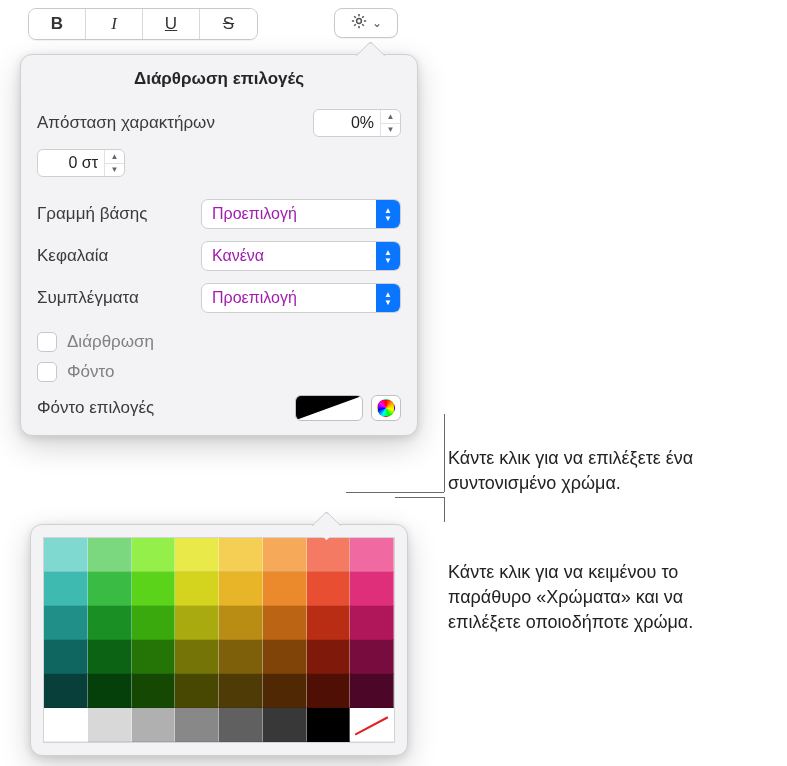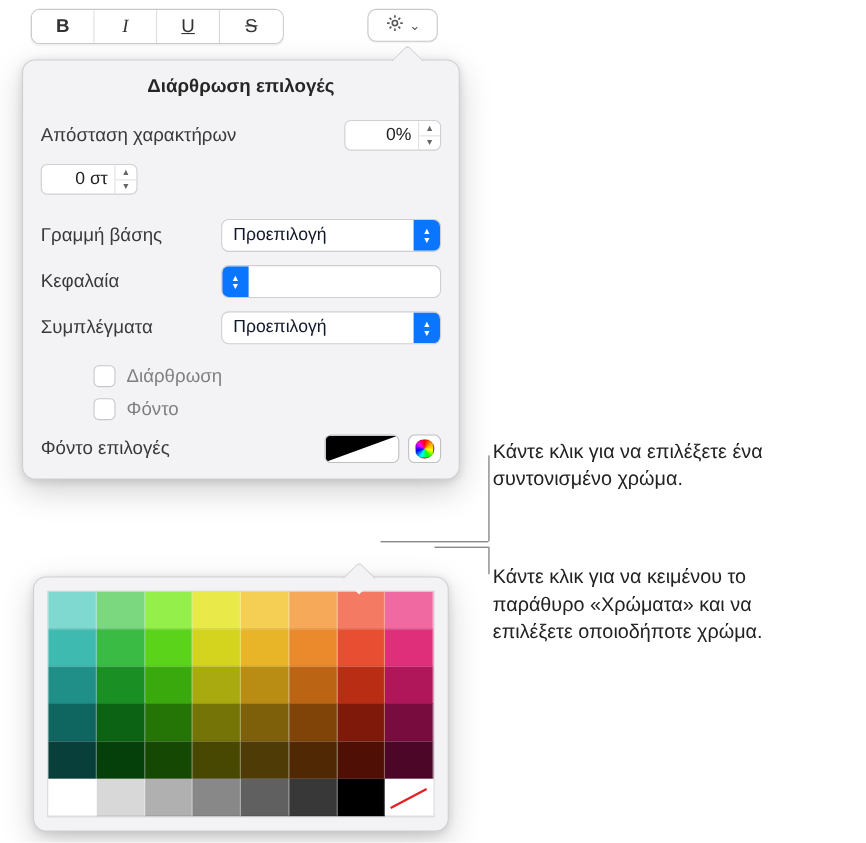--- a/index.html
+++ b/index.html
@@ -124,35 +124,34 @@
     border-radius:7px;
     height:30px;
     width:200px;
     overflow:hidden;
     cursor:pointer;
   }
   .dropdown .ddval {
     flex:1;
     padding-left:10px;
     font-size:16px;
-    color:#0f172a;
+    color:#a21caf;
   }
   .dropdown .ddbtn {
     width:24px; height:100%;
     background:#0a75ff;
     display:flex; flex-direction:column; align-items:center; justify-content:center;
     gap:1px;
   }
   .dropdown .ddbtn span{ color:#fff; font-size:8px; line-height:7px;}
 
   .chk {
     display:flex; align-items:flex-start;
     padding:5px 16px;
     gap:10px;
-    margin-left:48px;
   }
   .chk .box {
     width:20px; height:20px;
     border:1px solid #c7c7ca;
     border-radius:5px;
     background:#fff;
     cursor:pointer;
   }
   .chk .clabel { font-size:17px; color:#808084; }
 
@@ -235,20 +234,21 @@
     height:2px; background:#e02020;
     transform: rotate(-28deg);
   }
 
   .callout {
     position:absolute;
     font-size:18px;
     line-height:1.4;
     color:#222;
     width:310px;
+    margin-top:48px;
   }
   .callout1 { top:398px; left:448px; }
   .callout2 { top:512px; left:448px; }
   .leader {
     position:absolute;
     height:1px;
     background:#6a6a6d;
   }
   .leader1 { top:492px; left:346px; width:98px; }
   .leader2 { top:497px; left:395px; width:49px; }
@@ -309,20 +309,21 @@
       <div class="ddbtn">
           <span>▲</span>
           <span>▼</span>
         </div>
     </div>
   </div>
 
   <div class="row">
     <div class="lbl">Κεφαλαία</div>
     <div class="dropdown">
+      <div class="ddval">Κανένα</div>
       <div class="ddbtn">
           <span>▲</span>
           <span>▼</span>
         </div>
     </div>
   </div>
 
   <div class="row">
     <div class="lbl">Συμπλέγματα</div>
     <div class="dropdown">

